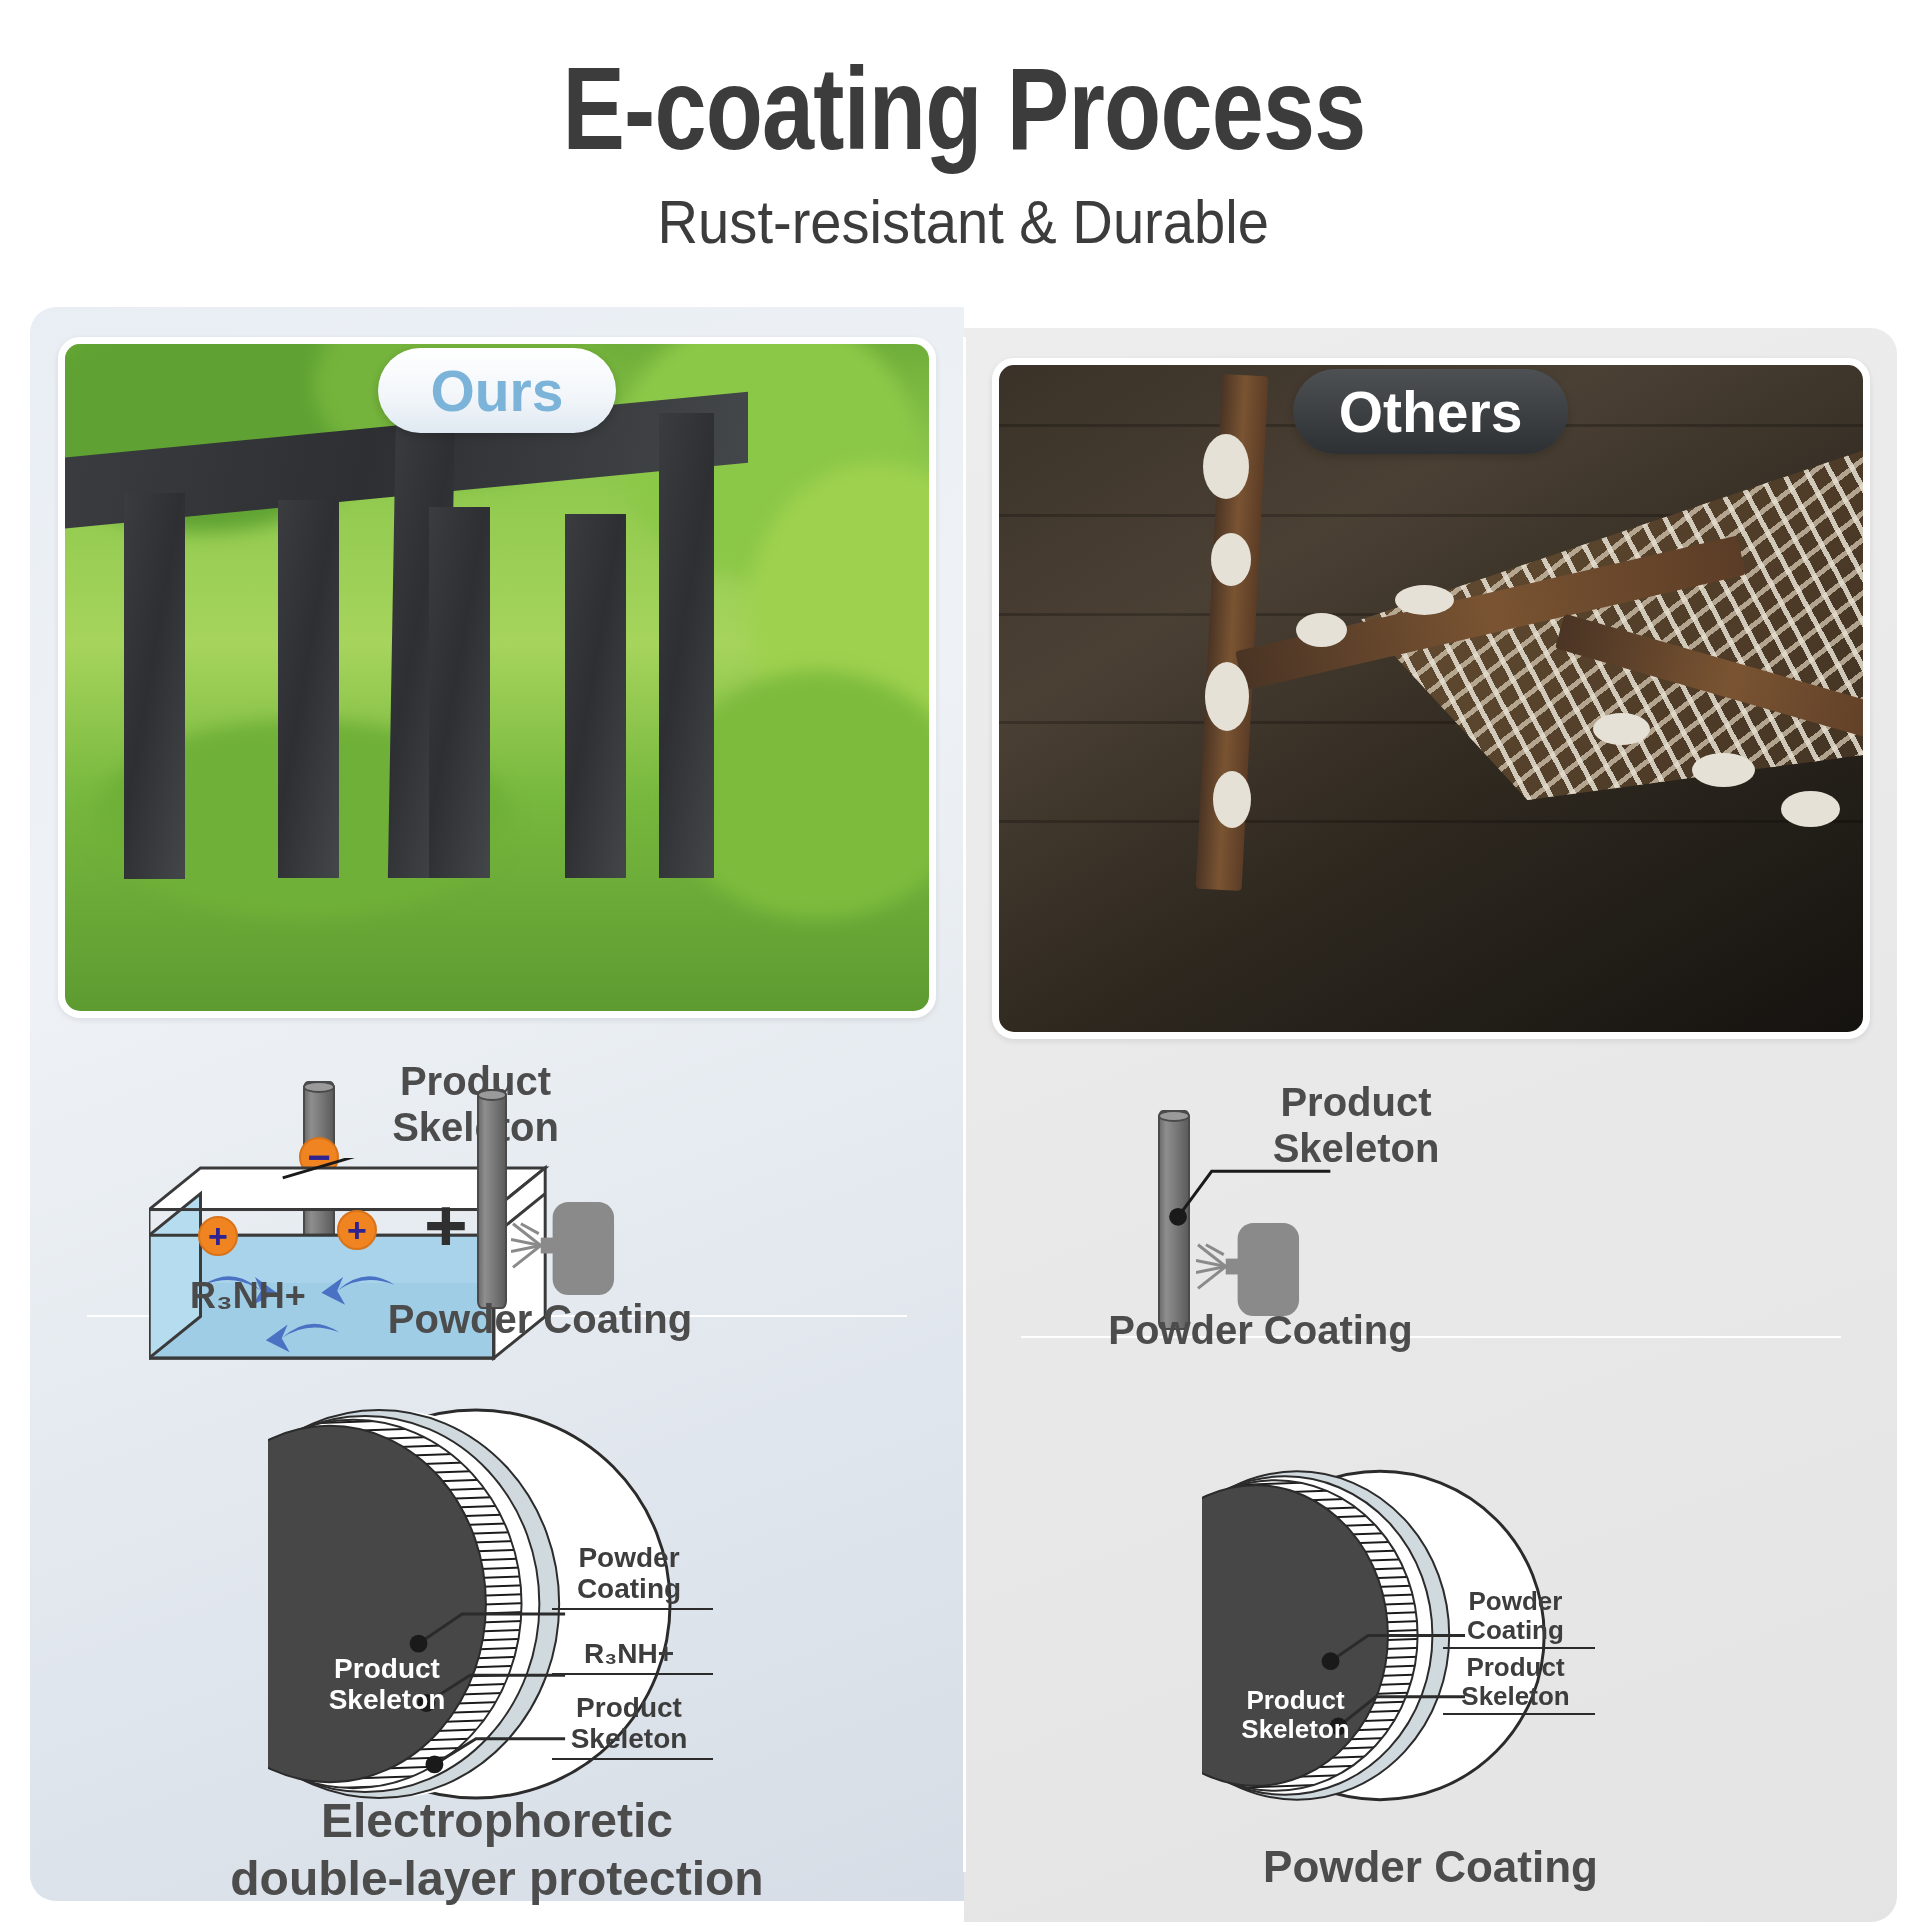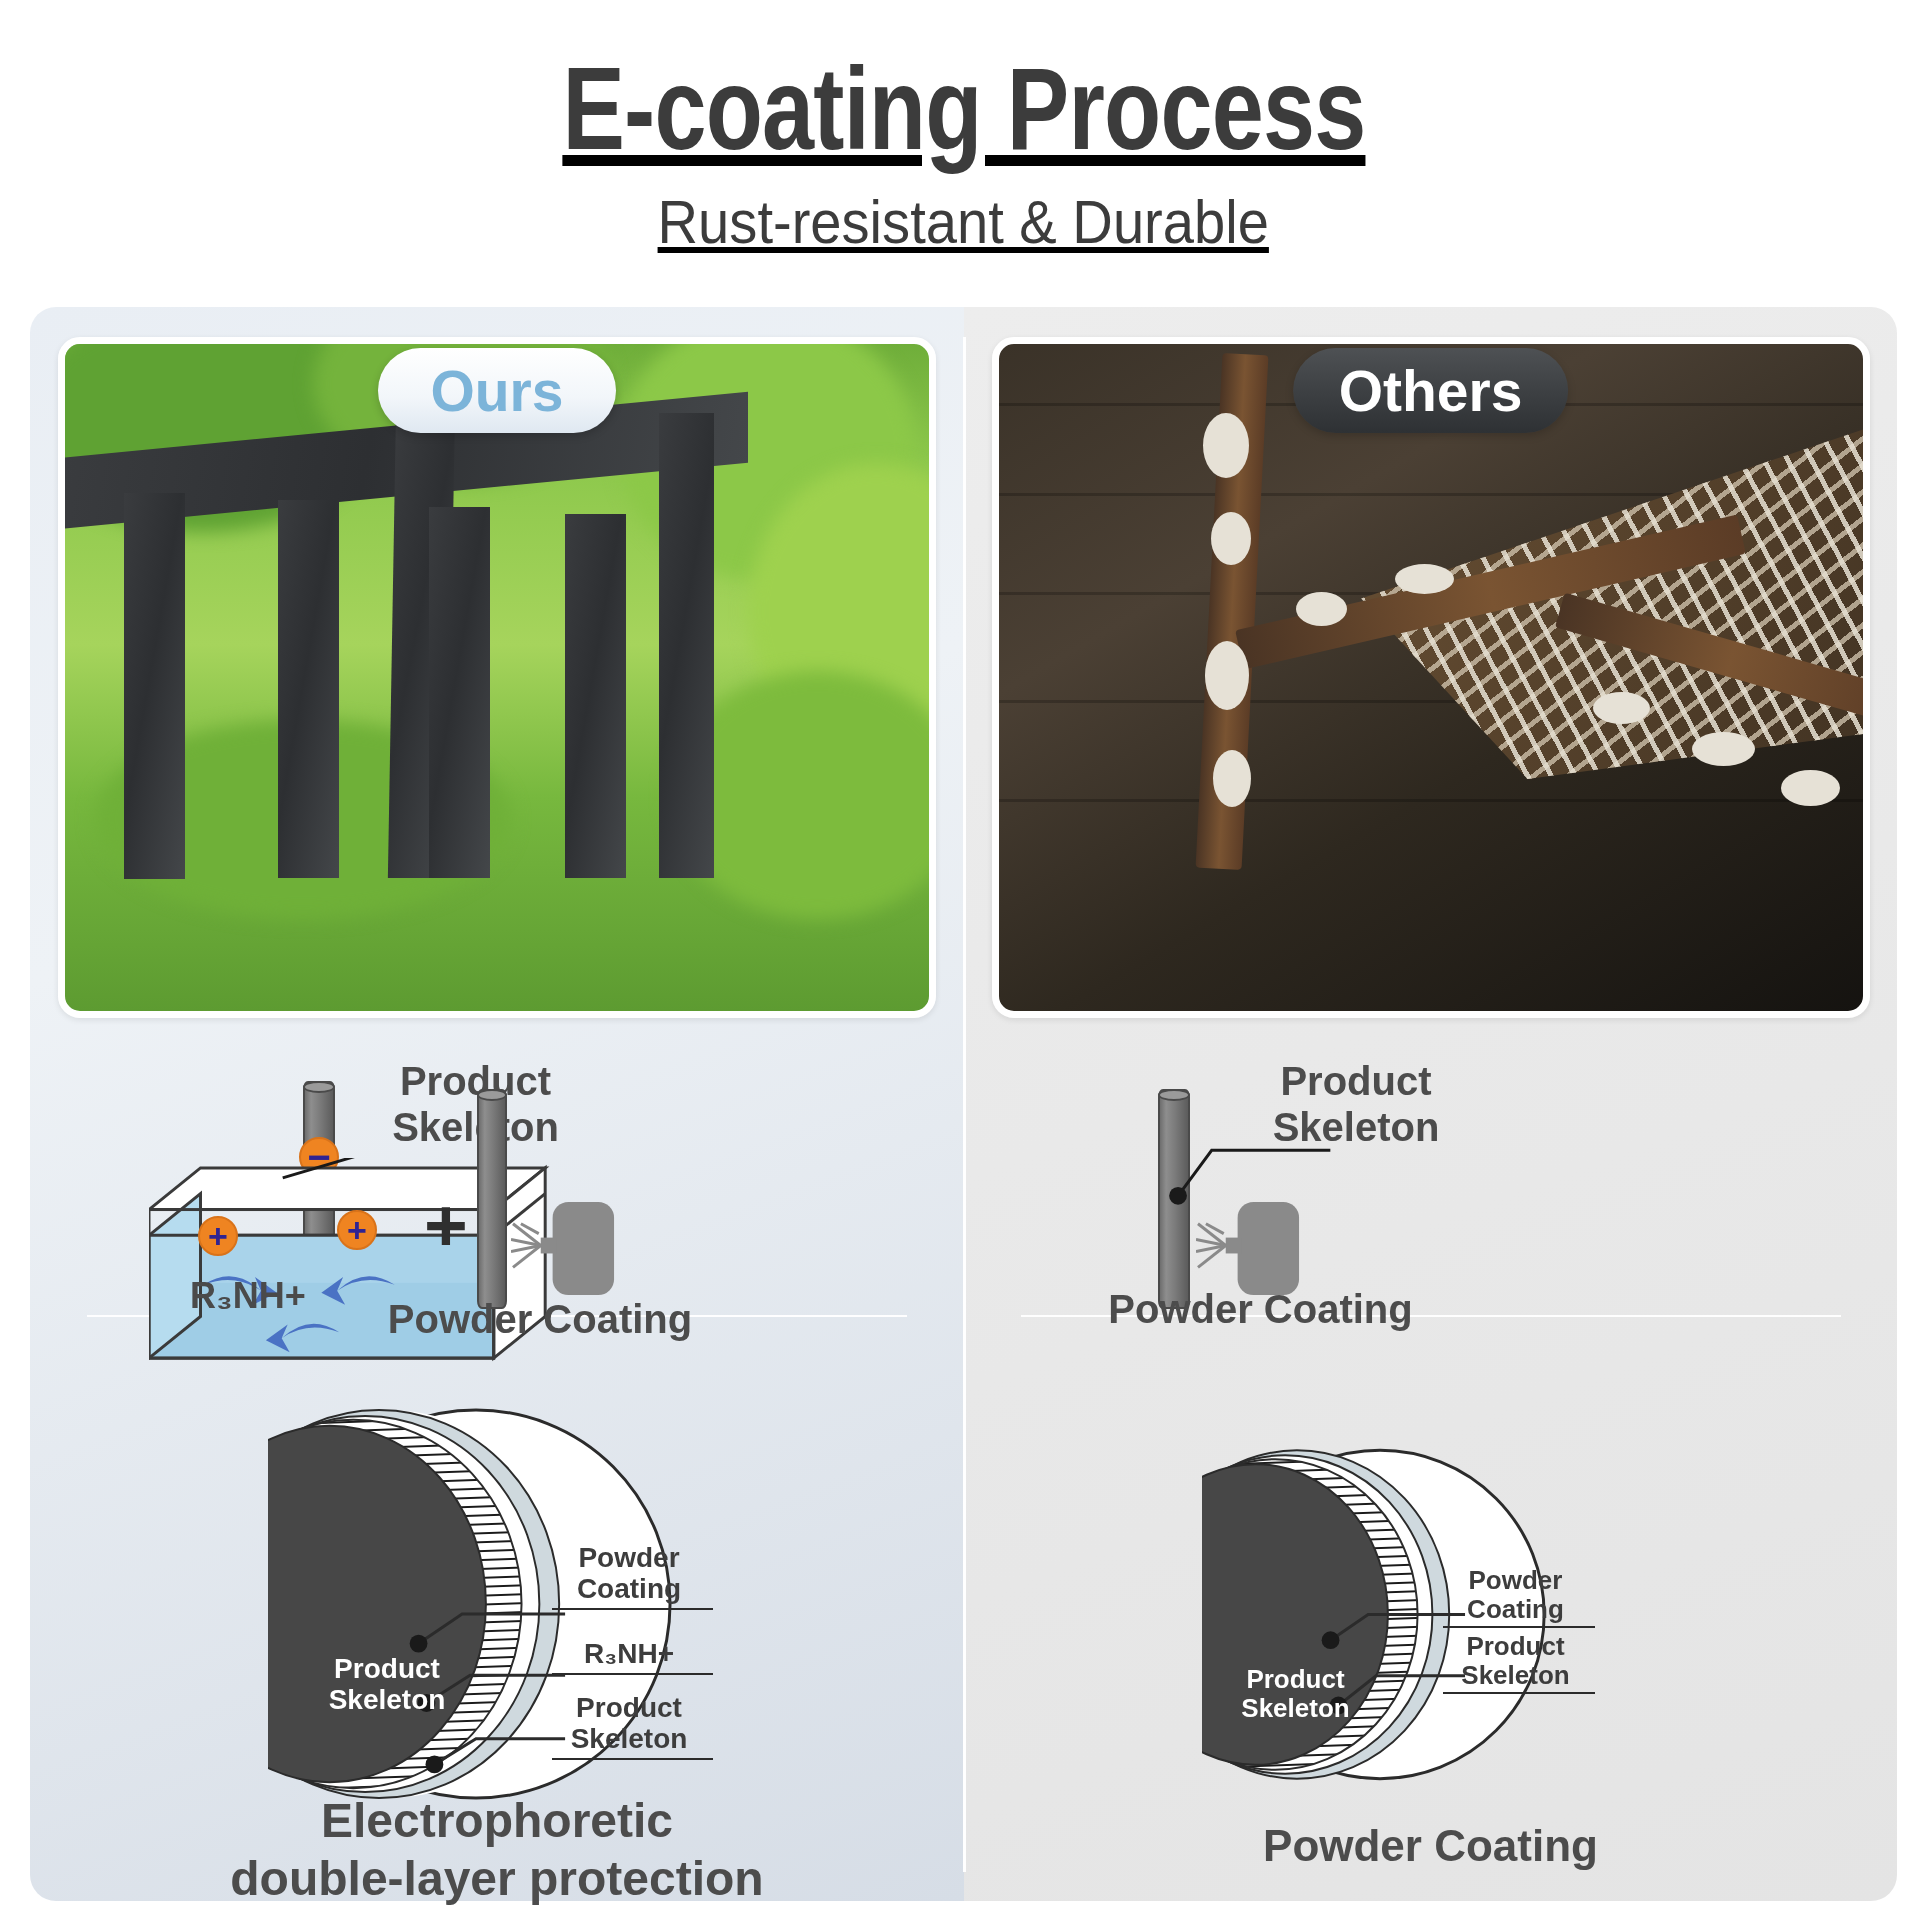--- a/index.html
+++ b/index.html
@@ -6,35 +6,35 @@
   html, body { width: 1927px; height: 1927px; }
   body {
     font-family: "Liberation Sans", sans-serif;
     background: #ffffff;
     position: relative;
     overflow: hidden;
   }
 
   
   #header { position: absolute; left: 0; top: 0; width: 1927px; height: 297px;
-            display: flex; flex-direction: column; align-items: center; text-decoration: underline; }
+            display: flex; flex-direction: column; align-items: center; }
   #title { font-size: 117px; font-weight: 700; color: #3c3c3c;
            letter-spacing: -1px; line-height: 1.05; margin-top: 48px;
            transform: scaleX(0.80); transform-origin: center; white-space: nowrap; }
   #subtitle { font-size: 61px; font-weight: 400; color: #3c3c3c;
               margin-top: 16px; transform: scaleX(0.92); white-space: nowrap; }
 
   
   #panels { position: absolute; left: 30px; top: 307px; width: 1867px; height: 1594px;
             display: flex; }
   .panel { position: relative; width: 934px; height: 1594px; }
   .panel-left  { background: linear-gradient(160deg,#e9eef4 0%, #eef2f6 35%, #d6dde6 100%); }
   .panel-right { background: linear-gradient(160deg,#ededed 0%, #e9e9e9 45%, #e4e4e4 100%); }
   .panel-left  { border-radius: 26px 0 0 26px; }
-  .panel-right { border-radius: 0 26px 26px 0; }
+  .panel-right { border-radius: 0 26px 26px 0; margin-top: 21px; }
   .divider { position:absolute; left:933px; top:30px; width:3px; height:1535px;
              background:#ffffff; z-index: 5; }
 
   
   .photo { position: absolute; left: 28px; top: 30px; width: 878px; height: 681px;
            border-radius: 22px; overflow: hidden; border: 7px solid #ffffff;
            box-shadow: 0 2px 6px rgba(0,0,0,.09); }
 
   
   .photo-ours { background:

